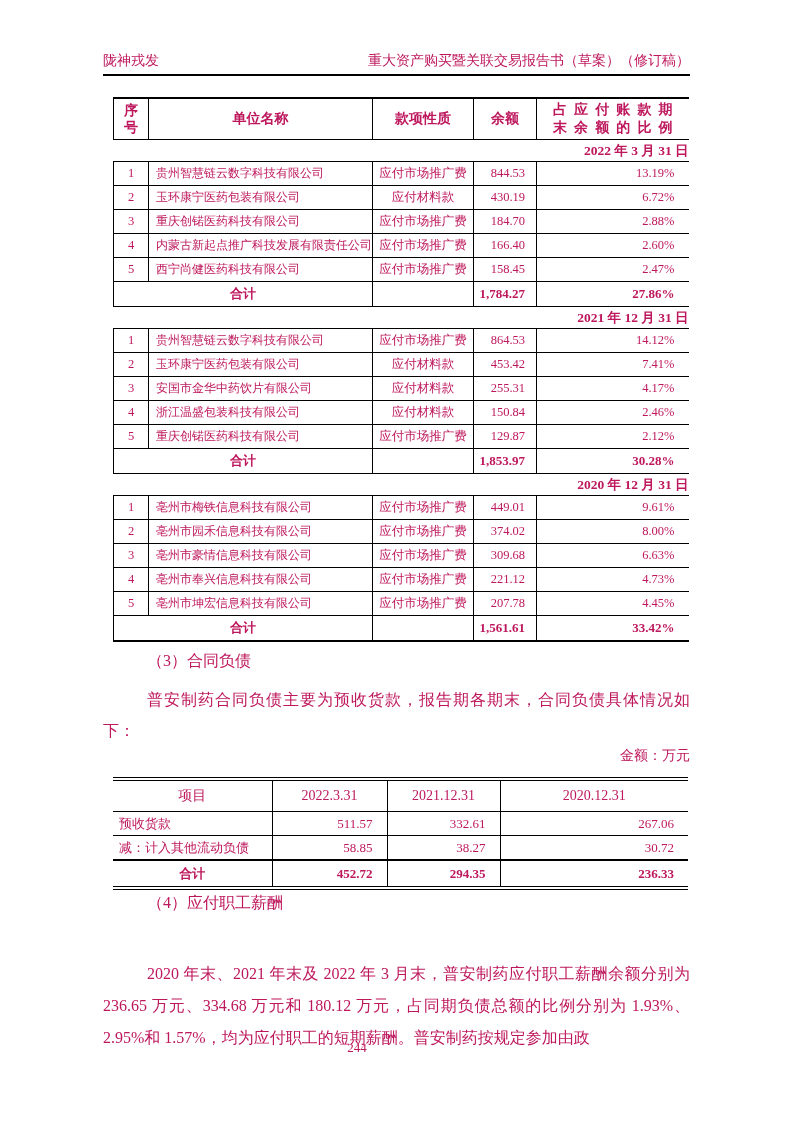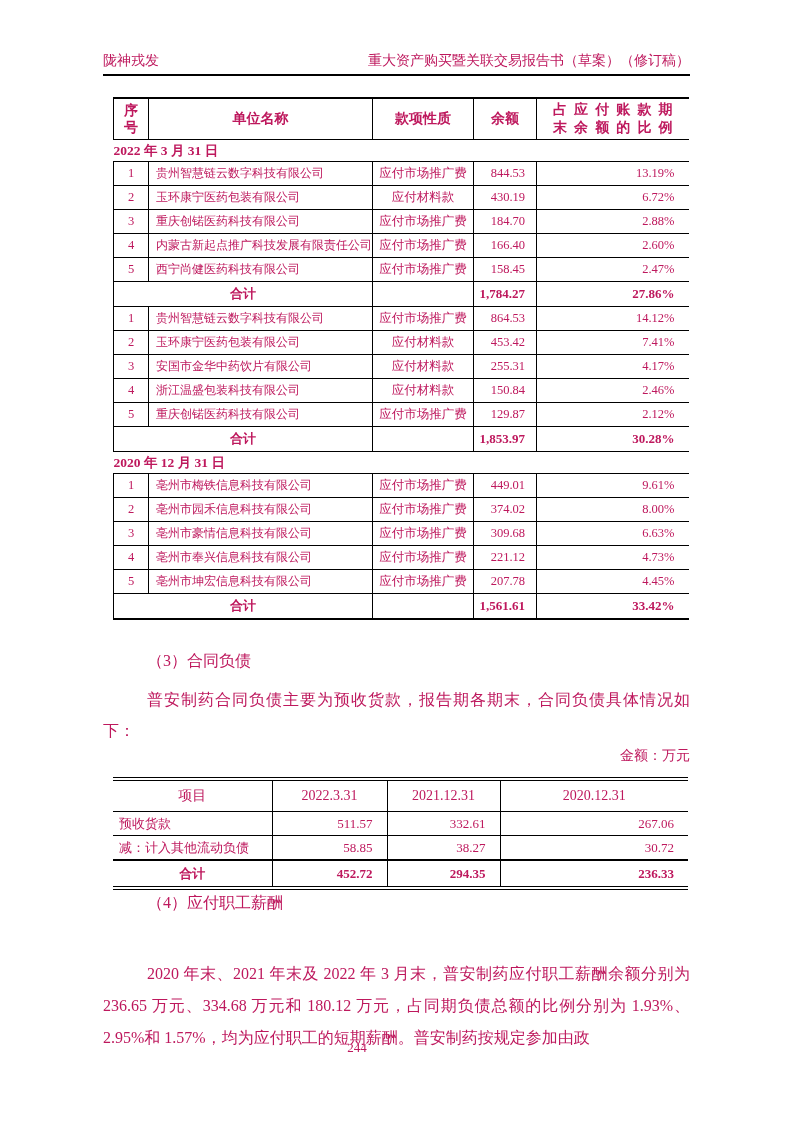--- a/index.html
+++ b/index.html
@@ -21,21 +21,21 @@
     border-top:2px solid #000; border-bottom:2px solid #000; font-size:12.5px;
   }
   #payables-table th, #payables-table td { border:1px solid #000; padding:0; overflow:hidden; }
   #payables-table th { font-weight:bold; font-size:14px; height:40px; text-align:center; vertical-align:middle; }
   .th-idx { white-space:pre-line; line-height:17px; }
   .th-ratio { white-space:pre-line; line-height:18px; text-align:justify; text-align-last:justify; padding:0 16px !important; }
   .th-ratio.lastcol, .c-ratio.lastcol { border-right:none !important; }
   .firstcol { border-left:1px solid #000; }
   #payables-table .date-row td {
     border-left:none; border-right:none; font-weight:bold; font-size:13.5px;
-    text-align:left; height:21px;
+    text-align:right; height:21px;
   }
   #payables-table .data-row td { height:23px; }
   .c-idx  { text-align:center; }
   .c-name { text-align:left; padding-left:7px !important; white-space:nowrap; font-size:12px; }
   .c-nature { text-align:center; }
   .c-amount { text-align:right; padding-right:11px !important; }
   .c-ratio  { text-align:right; padding-right:14px !important; }
   #payables-table .total-row td { height:24px; font-weight:bold; font-size:13px; }
   .c-total-label { text-align:center; }
   
@@ -129,20 +129,23 @@
           <td class="c-nature">应付市场推广费</td>
           <td class="c-amount">158.45</td>
           <td class="c-ratio lastcol">2.47%</td>
         </tr>
         <tr class="total-row">
           <td class="c-total-label firstcol" colspan="2">合计</td>
           <td class="c-nature"></td>
           <td class="c-amount">1,784.27</td>
           <td class="c-ratio lastcol">27.86%</td>
         </tr>
+        <tr class="date-row">
+          <td colspan="5">2021 年 12 月 31 日</td>
+        </tr>
         <tr class="data-row">
           <td class="c-idx firstcol">1</td>
           <td class="c-name">贵州智慧链云数字科技有限公司</td>
           <td class="c-nature">应付市场推广费</td>
           <td class="c-amount">864.53</td>
           <td class="c-ratio lastcol">14.12%</td>
         </tr>
         <tr class="data-row">
           <td class="c-idx firstcol">2</td>
           <td class="c-name">玉环康宁医药包装有限公司</td>

